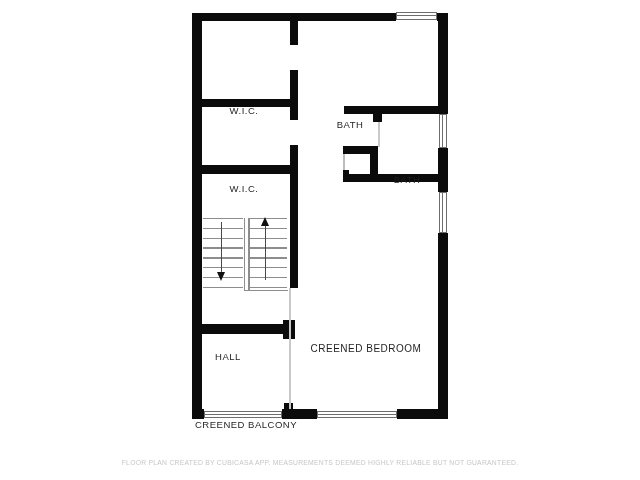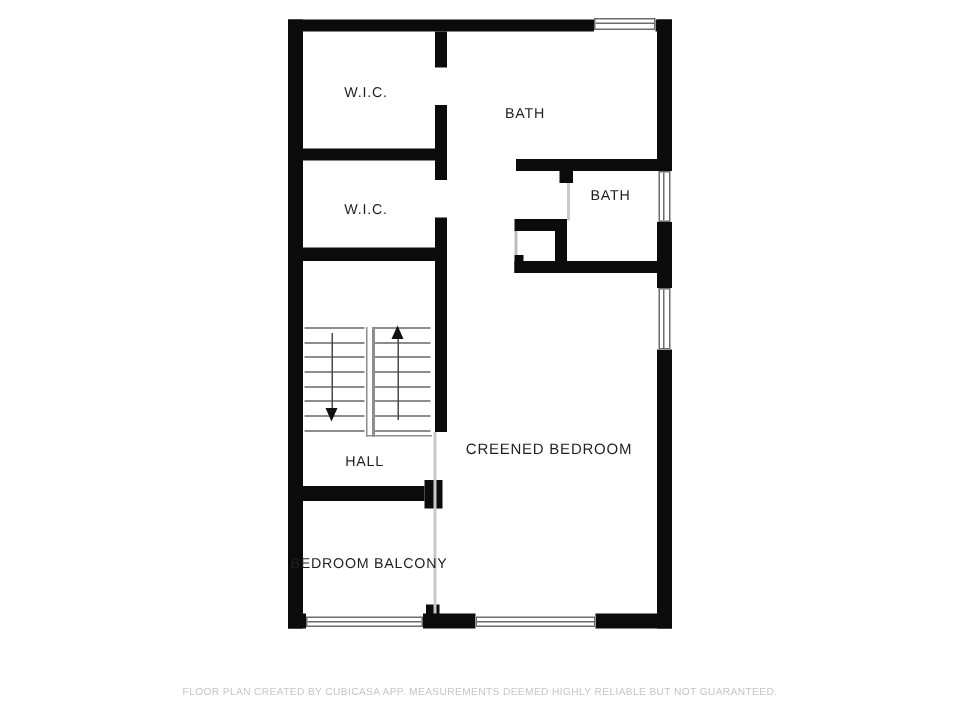--- a/index.html
+++ b/index.html
@@ -16,21 +16,21 @@
   .treads{position:absolute;background:repeating-linear-gradient(to bottom,
            #8d8d8d 0,#8d8d8d 1.3px,transparent 1.3px,transparent 9.8px);}
   .rail{position:absolute;background:#8d8d8d;}
   .shaft{position:absolute;background:#4a4a4a;}
   .tri{position:absolute;width:0;height:0;}
   .tri.up{border-left:4.5px solid transparent;border-right:4.5px solid transparent;
           border-bottom:9px solid #111;}
   .tri.down{border-left:4.5px solid transparent;border-right:4.5px solid transparent;
           border-top:9px solid #111;}
   .label{position:absolute;transform:translate(-50%,-50%);font-size:9.5px;
-         color:#1f1f1f;letter-spacing:.5px;white-space:nowrap;}
+         color:#1f1f1f;letter-spacing:.5px;white-space:nowrap;margin-top:48px;}
   .label.big{font-size:10px;}
   .disclaimer{position:absolute;left:320px;top:462px;transform:translate(-50%,-50%);
          font-size:6.8px;color:#c6c6c6;letter-spacing:.25px;white-space:nowrap;}
 </style>
 </head>
 <body>
 
 <div id="canvas">
 
   <div class="wall" style="left:192px;top:13px;width:204px;height:8px;"></div>
@@ -87,17 +87,17 @@
   <div class="shaft" style="left:264.5px;top:224px;width:1.3px;height:56px;"></div>
   <div class="tri up" style="left:260.5px;top:217px;"></div>
   <div class="shaft" style="left:221px;top:222px;width:1.3px;height:52px;"></div>
   <div class="tri down" style="left:217px;top:272px;"></div>
 
   <div class="label" style="left:244px;top:62px;">W.I.C.</div>
   <div class="label" style="left:244px;top:140px;">W.I.C.</div>
   <div class="label" style="left:350px;top:76px;">BATH</div>
   <div class="label" style="left:407px;top:131px;">BATH</div>
   <div class="label big" style="left:366px;top:300px;">CREENED BEDROOM</div>
-  <div class="label" style="left:243px;top:308px;text-align:center;">HALL</div>
-  <div class="label" style="left:246px;top:376px;">BEDROOM BALCONY</div>
+  <div class="label" style="left:228px;top:308px;text-align:center;">HALL</div>
+  <div class="label" style="left:246px;top:376px;">CREENED BALCONY</div>
 
   <div class="disclaimer">FLOOR PLAN CREATED BY CUBICASA APP. MEASUREMENTS DEEMED HIGHLY RELIABLE BUT NOT GUARANTEED.</div>
 </div>
 
 </body></html>

